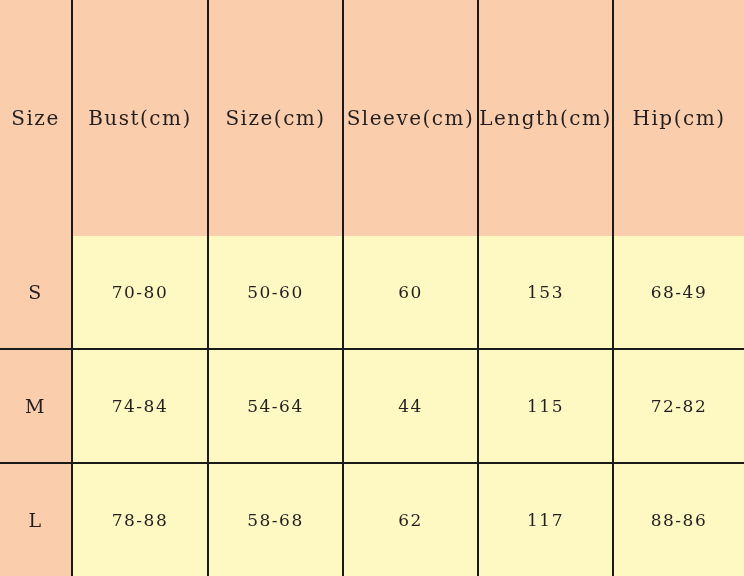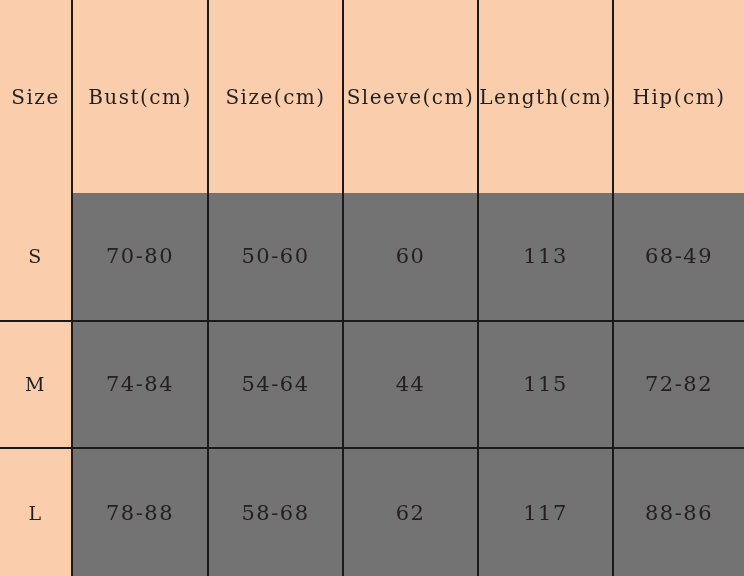--- a/index.html
+++ b/index.html
@@ -39,38 +39,38 @@
     font-weight: normal;
     letter-spacing: 1.5px;
     border-right: 2px solid #1a1a1a;
     border-bottom: 2px solid #1a1a1a;
   }
 
   
   #size-chart tr > :last-child { border-right: none; text-align: center; }
   #size-chart tr:last-child > * { border-bottom: none; }
 
-  .header-row { height: 193px; }
+  .header-row { height: 236px; }
   .header-row th {
     background: #facdac;
     font-size: 20px;
     letter-spacing: 2px;
   }
 
   .data-row { height: 96px; }
 
   .cell-size {
     background: #facdac;
     font-size: 19px;
     letter-spacing: 2px;
   }
 
   .cell-value {
-    background: #737373;
-    font-size: 21px;
+    background: #fef9c3;
+    font-size: 17px;
     letter-spacing: 1.5px;
   }
 </style>
 </head>
 <body>
 
 <table id="size-chart">
   <colgroup>
     <col class="c-size">
     <col class="c-bust">
@@ -88,21 +88,21 @@
       <th>Length(cm)</th>
       <th>Hip(cm)</th>
     </tr>
   </thead>
   <tbody>
     <tr class="data-row">
       <td class="cell-size">S</td>
       <td class="cell-value">70-80</td>
       <td class="cell-value">50-60</td>
       <td class="cell-value">60</td>
-      <td class="cell-value">113</td>
+      <td class="cell-value">153</td>
       <td class="cell-value">68-49</td>
     </tr>
     <tr class="data-row">
       <td class="cell-size">M</td>
       <td class="cell-value">74-84</td>
       <td class="cell-value">54-64</td>
       <td class="cell-value">44</td>
       <td class="cell-value">115</td>
       <td class="cell-value">72-82</td>
     </tr>

